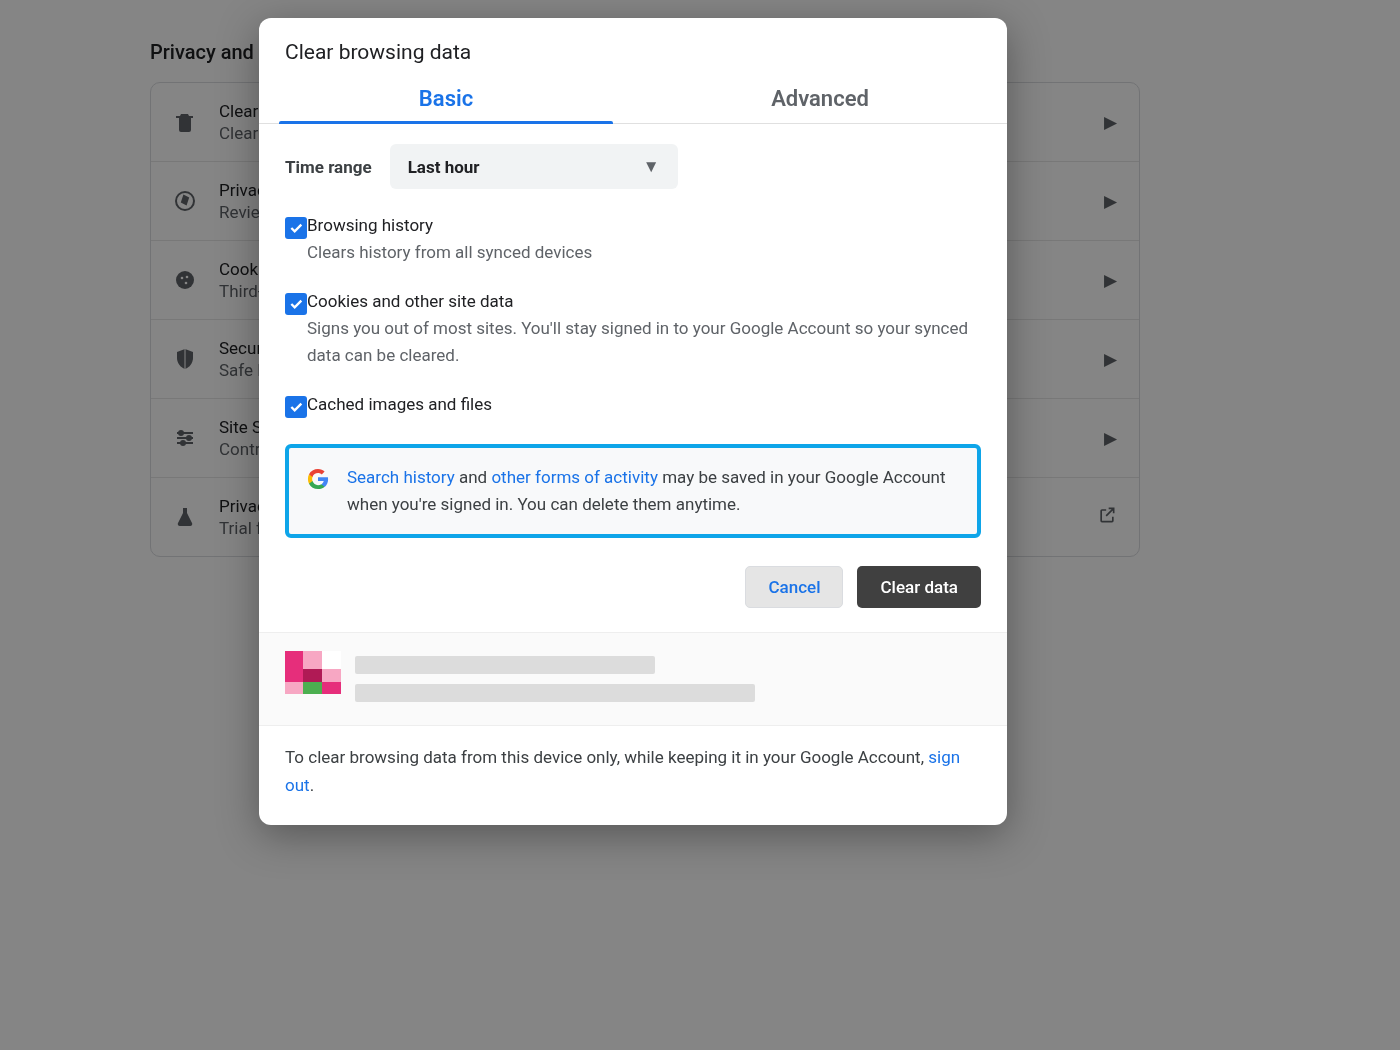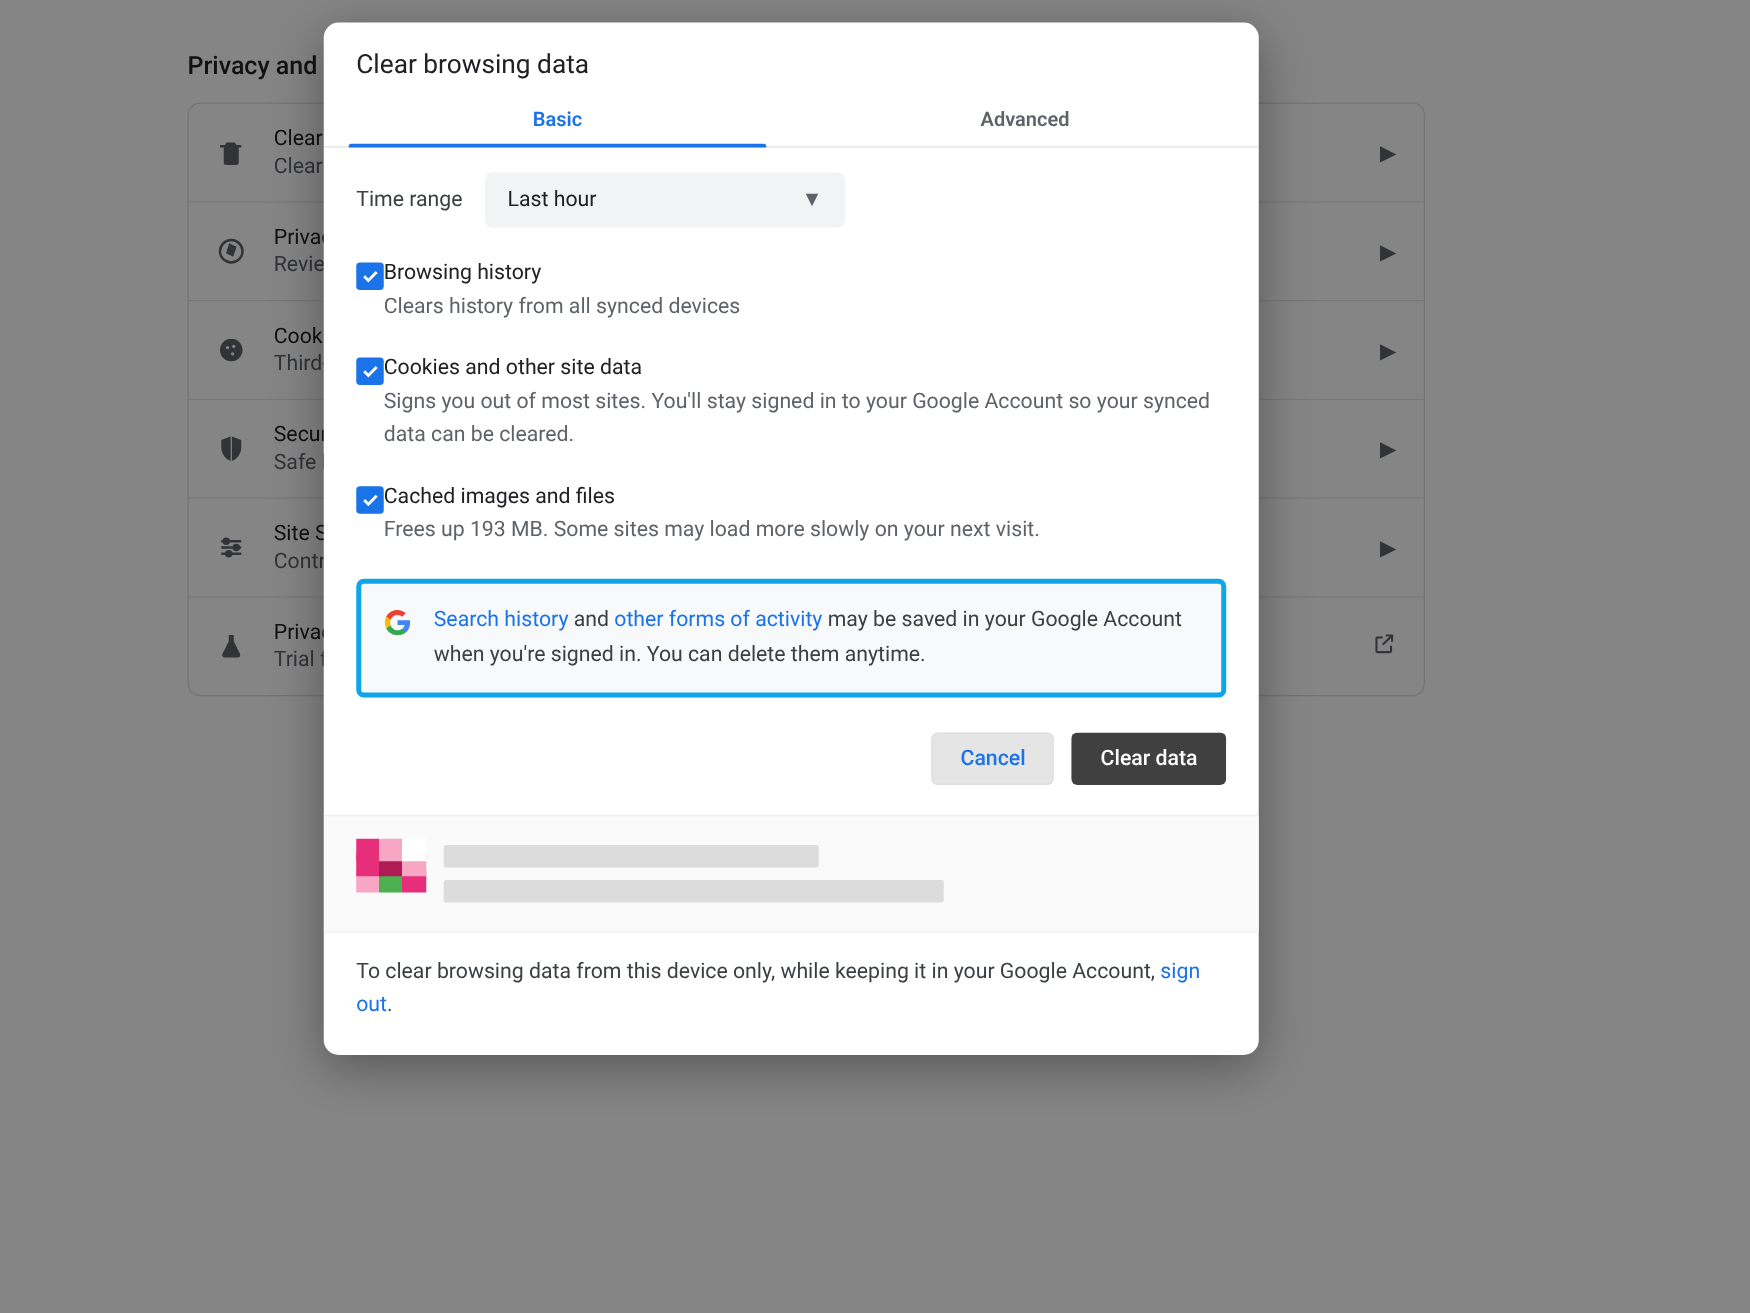--- a/index.html
+++ b/index.html
@@ -77,21 +77,21 @@
   color: #202124;
 }
 .tabs {
   display: flex;
   border-bottom: 1px solid #e0e0e0;
 }
 .tab {
   flex: 1;
   text-align: center;
   padding: 14px 0 12px 0;
-  font-size: 16px;
+  font-size: 22px;
   font-weight: 600;
   color: #5f6368;
   cursor: pointer;
   position: relative;
 }
 .tab.active {
   color: #1a73e8;
 }
 .tab.active::after {
   content: "";
@@ -102,20 +102,21 @@
   border-radius: 2px 2px 0 0;
 }
 .dlg-body {
   padding: 20px 26px 6px 26px;
 }
 .timerange {
   display: flex;
   align-items: center;
   gap: 18px;
   margin-bottom: 26px;
+  font-weight: bold;
 }
 .timerange-label { color: #3c4043; font-size: 17px; }
 .select {
   background: #f1f3f4;
   border-radius: 6px;
   padding: 12px 18px;
   width: 288px;
   display: flex;
   align-items: center;
   justify-content: space-between;
@@ -358,21 +359,20 @@
     </div>
 
     <div class="check-row">
       <div class="checkbox">
         <svg viewBox="0 0 24 24" fill="none" stroke="#fff" stroke-width="3.5">
             <path d="M5 12l5 5L20 7"></path>
           </svg>
       </div>
       <div class="check-text">
         <div class="ct-title">Cached images and files</div>
-        <div class="ct-sub">Frees up 193 MB. Some sites may load more slowly on your next visit.</div>
       </div>
     </div>
 
     <div class="info-box">
       <span class="g-icon">
         <svg viewBox="0 0 24 24">
             <path fill="#4285F4" d="M23 12.2c0-.8-.1-1.5-.2-2.2H12v4.2h6.2c-.3 1.4-1.1 2.6-2.3 3.4v2.8h3.7C21.8 18.4 23 15.6 23 12.2z"></path>
             <path fill="#34A853" d="M12 23c3 0 5.5-1 7.3-2.6l-3.7-2.8c-1 .7-2.3 1.1-3.6 1.1-2.8 0-5.2-1.9-6-4.4H2.2v2.9C4 20.8 7.7 23 12 23z"></path>
             <path fill="#FBBC05" d="M6 14.3c-.2-.7-.4-1.4-.4-2.3s.1-1.6.4-2.3V6.8H2.2C1.4 8.4 1 10.1 1 12s.4 3.6 1.2 5.2L6 14.3z"></path>
             <path fill="#EA4335" d="M12 5.4c1.6 0 3 .6 4.1 1.6l3.1-3.1C17.5 2.1 15 1 12 1 7.7 1 4 3.2 2.2 6.8L6 9.7c.8-2.5 3.2-4.3 6-4.3z"></path>

